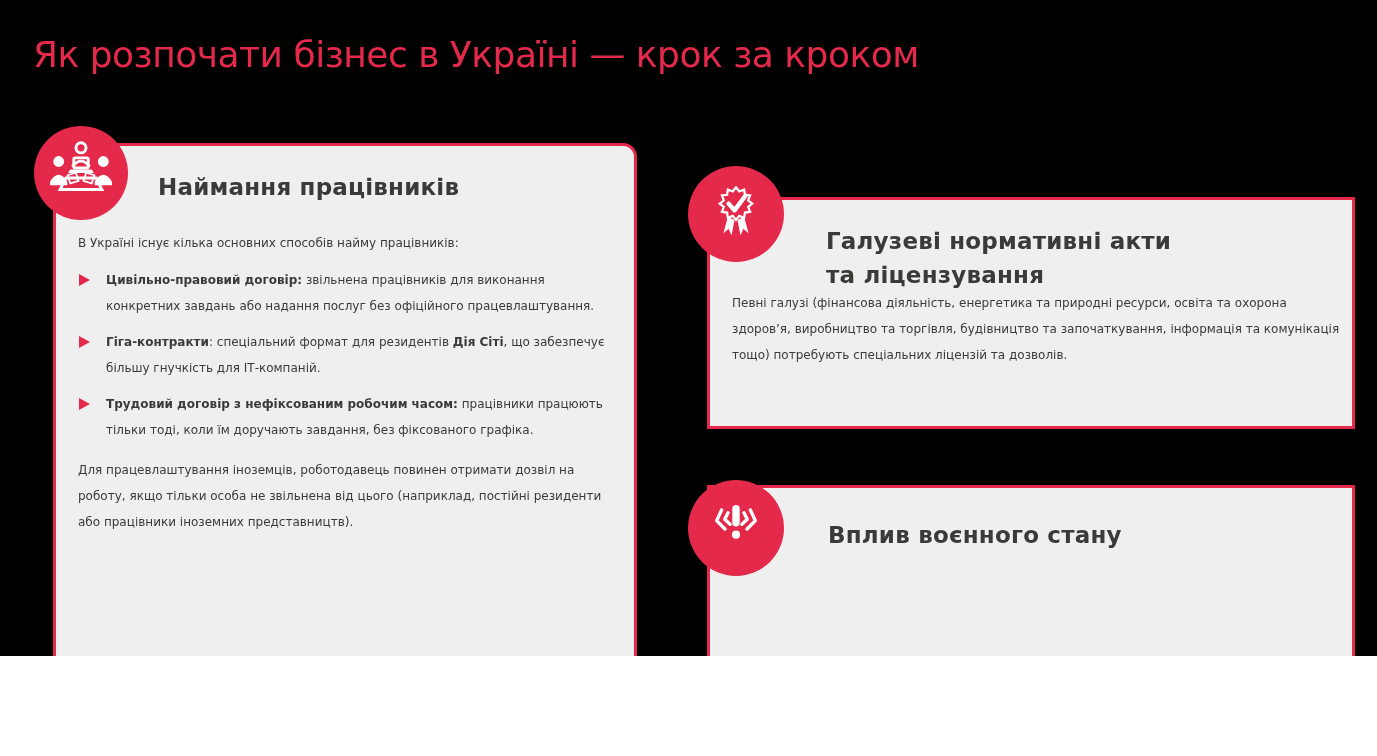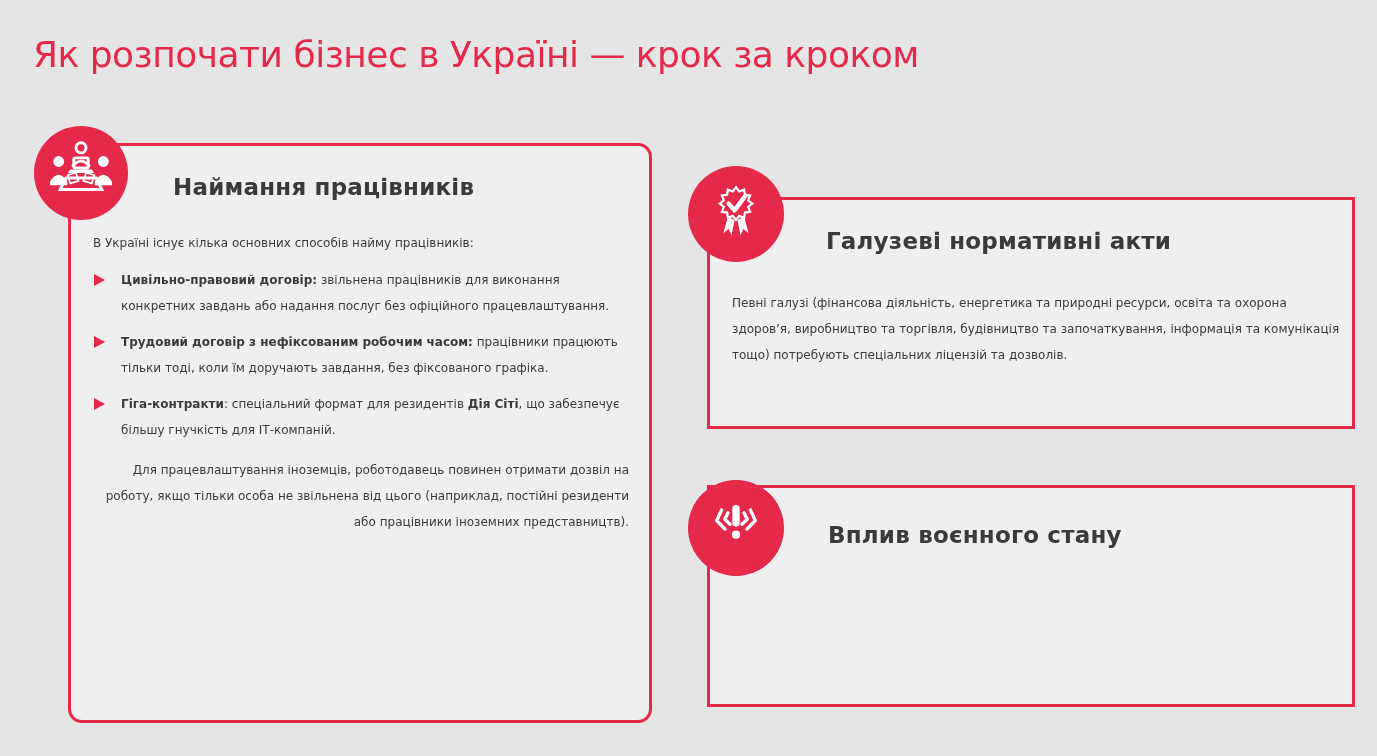--- a/index.html
+++ b/index.html
@@ -3,33 +3,33 @@
 <meta charset="utf-8">
 <style>
   :root{
     --accent:#e5294a;
     --card-bg:#f0efef;
     --text:#3a3a39;
   }
   *{box-sizing:border-box;margin:0;padding:0;}
   html,body{background:#ffffff;}
   body{font-family:"DejaVu Sans","Liberation Sans",sans-serif;color:var(--text);}
-  .canvas{position:relative;width:1377px;height:756px;background:#e5e5e5;overflow:hidden;}
+  .canvas{position:relative;width:1377px;height:656px;background:#000000;overflow:hidden;}
 
   .page-title{
     position:absolute;left:33px;top:34px;
     font-size:36px;font-weight:400;color:var(--accent);
     letter-spacing:-0.5px;white-space:nowrap;
   }
 
   .card{
     position:absolute;background:var(--card-bg);
     border:3px solid var(--accent);
   }
-  .card-hiring{left:68px;top:143px;width:584px;height:580px;border-radius:14px;}
+  .card-hiring{left:53px;top:143px;width:584px;height:580px;border-radius:14px;}
   .card-licensing{left:707px;top:197px;width:648px;height:232px;}
   .card-martial{left:707px;top:485px;width:648px;height:222px;}
 
   .icon-circle{
     position:absolute;border-radius:50%;
     background:var(--accent);z-index:5;
     display:flex;align-items:center;justify-content:center;
   }
   .circle-hiring{left:34px;top:126px;width:94px;height:94px;}
   .circle-licensing{left:688px;top:166px;width:96px;height:96px;}
@@ -54,42 +54,42 @@
 
   .bullet-list{list-style:none;margin-top:11px;}
   .bullet{position:relative;padding-left:28px;margin-bottom:10px;}
   .tri{
     position:absolute;left:1px;top:7px;width:0;height:0;
     border-left:11px solid var(--accent);
     border-top:6px solid transparent;
     border-bottom:6px solid transparent;
   }
   .bold{font-weight:700;}
-  .outro{margin-top:14px;text-align:right;}
+  .outro{margin-top:14px;}
 </style>
 </head>
 <body>
 
 <div class="canvas">
 
   <h1 class="page-title">Як розпочати бізнес в Україні — крок за кроком</h1>
 
   <section class="card card-hiring">
     <h2 class="card-heading heading-hiring">Наймання працівників</h2>
     <div class="card-body body-hiring">
       <p class="intro">В Україні існує кілька основних способів найму працівників:</p>
       <ul class="bullet-list">
         <li class="bullet">
           <span class="tri"></span><span class="bold">Цивільно-правовий договір:</span><span> звільнена працівників для виконання конкретних завдань або надання послуг без офіційного працевлаштування.</span><span class="bold"></span><span></span>
         </li>
         <li class="bullet">
-          <span class="tri"></span><span class="bold">Трудовий договір з нефіксованим робочим часом:</span><span> працівники працюють тільки тоді, коли їм доручають завдання, без фіксованого графіка.</span><span class="bold"></span><span></span>
+          <span class="tri"></span><span class="bold">Гіга-контракти</span><span>: спеціальний формат для резидентів </span><span class="bold">Дія Сіті</span><span>, що забезпечує більшу гнучкість для ІТ-компаній.</span>
         </li>
         <li class="bullet">
-          <span class="tri"></span><span class="bold">Гіга-контракти</span><span>: спеціальний формат для резидентів </span><span class="bold">Дія Сіті</span><span>, що забезпечує більшу гнучкість для ІТ-компаній.</span>
+          <span class="tri"></span><span class="bold">Трудовий договір з нефіксованим робочим часом:</span><span> працівники працюють тільки тоді, коли їм доручають завдання, без фіксованого графіка.</span><span class="bold"></span><span></span>
         </li>
       </ul>
       <p class="outro">Для працевлаштування іноземців, роботодавець повинен отримати дозвіл на роботу, якщо тільки особа не звільнена від цього (наприклад, постійні резиденти або працівники іноземних представництв).</p>
     </div>
   </section>
 
   <div class="icon-circle circle-hiring">
     <svg width="72" height="72" viewBox="0 0 100 100" aria-hidden="true">
       <g fill="none" stroke="#ffffff" stroke-width="4">
         <circle cx="50" cy="15" r="7"></circle>
@@ -105,20 +105,21 @@
         <rect x="33" y="51" width="12" height="12" transform="rotate(-18 39 57)"></rect>
         <rect x="55" y="51" width="12" height="12" transform="rotate(18 61 57)"></rect>
       </g>
       <path d="M29,57 L71,57 L79,73 L21,73 Z" fill="none" stroke="#ffffff" stroke-width="4"></path>
     </svg>
   </div>
 
   <section class="card card-licensing">
     <h2 class="card-heading heading-licensing">
       <span class="hline">Галузеві нормативні акти</span>
+      <span class="hline">та ліцензування</span>
     </h2>
     <p class="card-body body-licensing">Певні галузі (фінансова діяльність, енергетика та природні ресурси, освіта та охорона здоров’я, виробництво та торгівля, будівництво та започаткування, інформація та комунікація тощо) потребують спеціальних ліцензій та дозволів.</p>
   </section>
 
   <div class="icon-circle circle-licensing">
     <svg width="74" height="74" viewBox="0 0 100 100" aria-hidden="true">
       <polygon transform="translate(50,36)" fill="none" stroke="#ffffff" stroke-width="3" points="22,0 16.42,4.40 19.05,11 12.02,12.02 11,19.05 4.40,16.42 0,22 -4.40,16.42 -11,19.05 -12.02,12.02 -19.05,11 -16.42,4.40 -22,0 -16.42,-4.40 -19.05,-11 -12.02,-12.02 -11,-19.05 -4.40,-16.42 0,-22 4.40,-16.42 11,-19.05 12.02,-12.02 19.05,-11 16.42,-4.40"></polygon>
       <path d="M40,36 L48,45 L63,25" fill="none" stroke="#ffffff" stroke-width="6" stroke-linecap="round" stroke-linejoin="round"></path>
       <polygon points="39,54 48,58 44,79 40,70 33,76" fill="#ffffff"></polygon>
       <polygon points="61,54 52,58 56,79 60,70 67,76" fill="#ffffff"></polygon>

